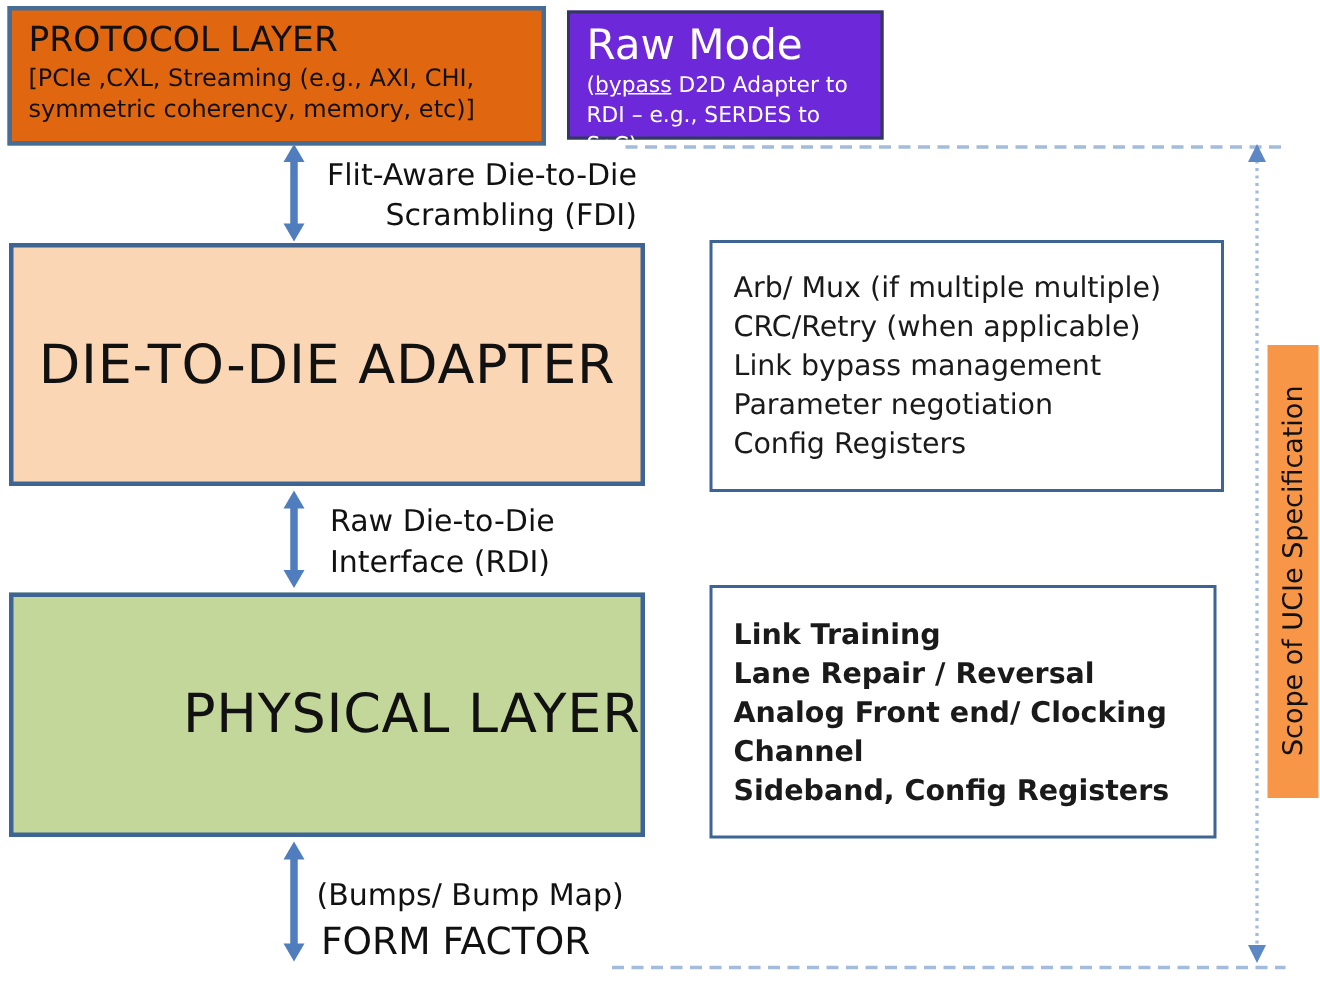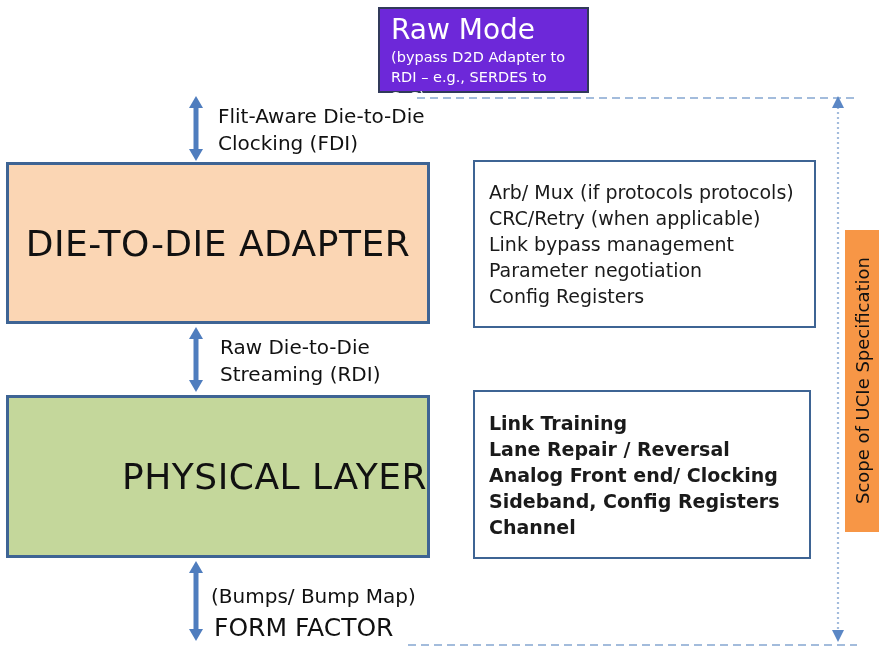--- a/index.html
+++ b/index.html
@@ -20,21 +20,21 @@
   .protocol .sub{font-size:16px;line-height:21px;color:#111;}
 
   
   .rawmode{
     left:378px;top:7px;width:211px;height:86px;
     background:#6d28d9;border:2px solid #313A5A;
     padding:4px 8px 0 11px;color:#fff;
   }
   .rawmode .title{font-size:28px;line-height:34px;}
   .rawmode .sub{font-size:14.5px;line-height:20px;}
-  .rawmode .u{}
+  .rawmode .u{text-decoration:underline;}
 
   
   .adapter{
     left:6px;top:162px;width:424px;height:162px;
     background:#FBD6B4;border:3px solid #3E6494;
     display:flex;align-items:center;justify-content:center;
   }
   .big-label{font-size:36px;letter-spacing:0.5px;color:#111;white-space:nowrap;}
 
   
@@ -48,21 +48,21 @@
   .funcbox{
     background:#ffffff;border:2.5px solid #3E6494;
     padding-left:14px;font-size:19px;line-height:26px;
     display:flex;flex-direction:column;justify-content:center;
   }
   .funcbox-adapter{left:473px;top:160px;width:343px;height:168px;}
   .funcbox-phy{left:473px;top:390px;width:338px;height:169px;font-weight:bold;}
 
   
   .flabel{position:absolute;font-size:20px;line-height:27px;white-space:nowrap;color:#111;}
-  .lbl-fdi{left:218px;top:103px;}
+  .lbl-fdi{left:218px;top:103px;text-align:right;}
   .lbl-rdi{left:220px;top:334px;}
   .lbl-bumps{left:211px;top:583px;}
   .lbl-form{left:214px;top:613px;font-size:25px;line-height:30px;}
 
   
   .scope{
     left:845px;top:230px;width:34px;height:302px;background:#F79646;
     display:flex;align-items:center;justify-content:center;
   }
   .scope .vtext{
@@ -70,58 +70,63 @@
     font-size:18px;color:#111;white-space:nowrap;
   }
 
   svg.overlay{position:absolute;left:0;top:0;pointer-events:none;z-index:5;}
 </style>
 </head>
 <body>
 
 <div id="canvas">
 
+  <div class="box protocol">
+    <div class="title">PROTOCOL LAYER</div>
+    <div class="sub">[PCIe ,CXL, Streaming (e.g., AXI, CHI,</div>
+    <div class="sub">symmetric coherency, memory, etc)]</div>
+  </div>
 
   <div class="box rawmode">
     <div class="title">Raw Mode</div>
     <div class="sub"><span>(</span><span class="u">bypass</span><span> D2D Adapter to</span></div>
     <div class="sub">RDI – e.g., SERDES to SoC)</div>
   </div>
 
   <div class="box adapter">
     <div class="big-label">DIE-TO-DIE ADAPTER</div>
   </div>
 
   <div class="box physical">
     <div class="big-label">PHYSICAL LAYER</div>
   </div>
 
   <div class="box funcbox funcbox-adapter">
-    <div>Arb/ Mux (if protocols protocols)</div>
+    <div>Arb/ Mux (if multiple multiple)</div>
     <div>CRC/Retry (when applicable)</div>
     <div>Link bypass management</div>
     <div>Parameter negotiation</div>
     <div>Config Registers</div>
   </div>
 
   <div class="box funcbox funcbox-phy">
     <div>Link Training</div>
     <div>Lane Repair / Reversal</div>
     <div>Analog Front end/ Clocking</div>
+    <div>Channel</div>
     <div>Sideband, Config Registers</div>
-    <div>Channel</div>
   </div>
 
   <div class="flabel lbl-fdi">
     <div>Flit-Aware Die-to-Die</div>
-    <div>Clocking (FDI)</div>
+    <div>Scrambling (FDI)</div>
   </div>
   <div class="flabel lbl-rdi">
     <div>Raw Die-to-Die</div>
-    <div>Streaming (RDI)</div>
+    <div>Interface (RDI)</div>
   </div>
   <div class="flabel lbl-bumps">(Bumps/ Bump Map)</div>
   <div class="flabel lbl-form">FORM FACTOR</div>
 
   <div class="box scope">
     <div class="vtext">Scope of UCIe Specification</div>
   </div>
 
   <svg class="overlay" width="880" height="662" viewBox="0 0 880 662">
 

